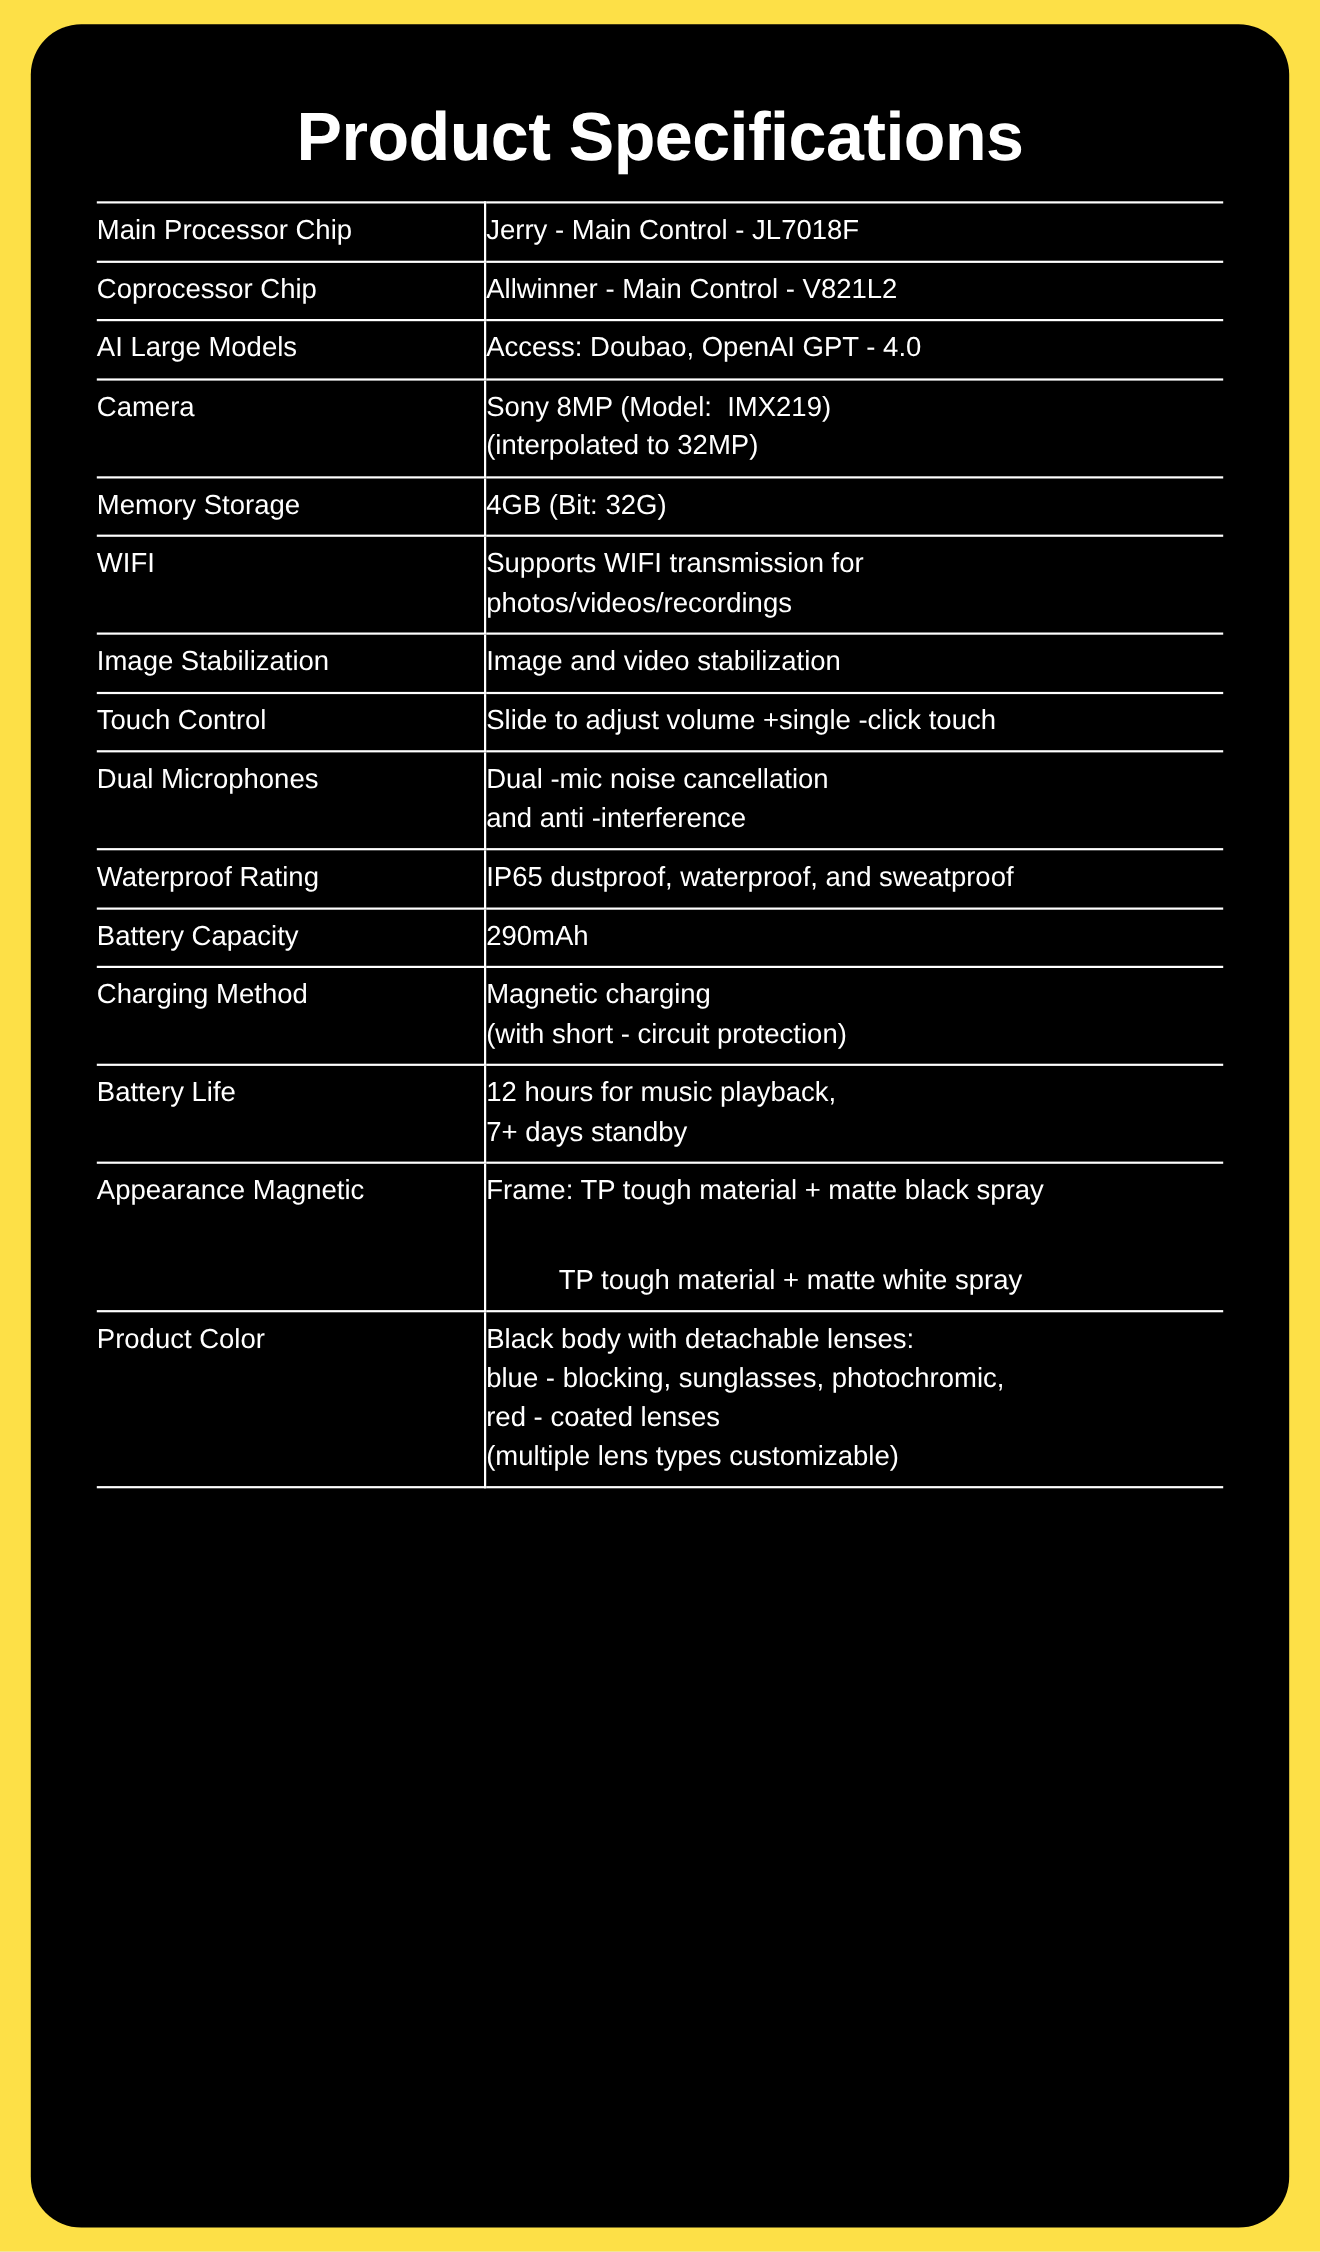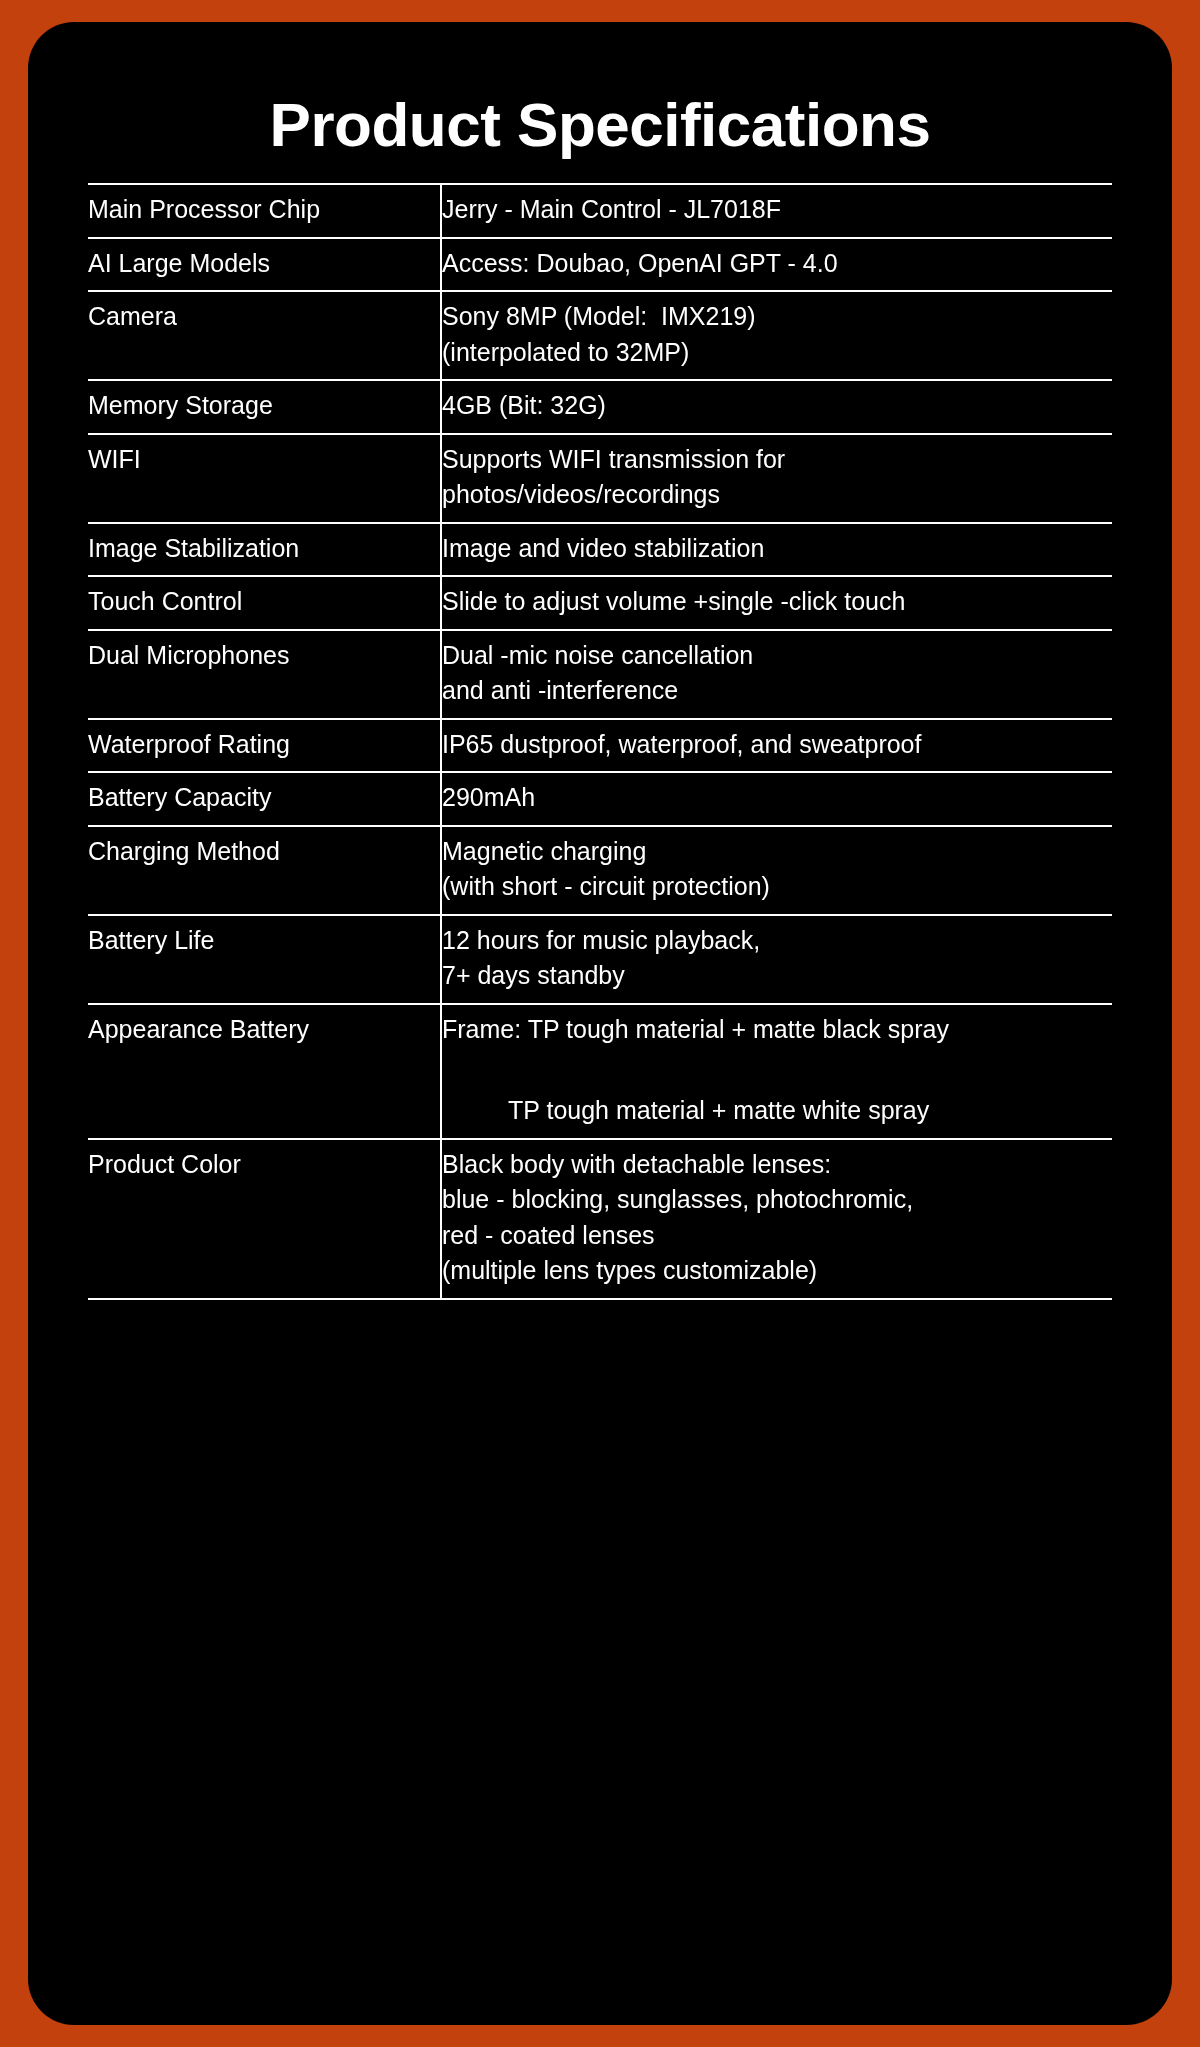--- a/index.html
+++ b/index.html
@@ -10,21 +10,21 @@
   body {
     width: 1200px;
     height: 2047px;
     font-family: "Liberation Sans", sans-serif;
     overflow: hidden;
   }
   .page {
     position: relative;
     width: 1200px;
     height: 2047px;
-    background: #c2410c;
+    background: #fde047;
     box-sizing: border-box;
     padding: 22px 28px;
   }
   .card {
     position: relative;
     width: 100%;
     height: 100%;
     background: #000000;
     border-radius: 46px;
     box-sizing: border-box;
@@ -86,20 +86,26 @@
     <h1 class="title">Product Specifications</h1>
     <table class="spec">
       <tbody>
           <tr>
             <td class="label">Main Processor Chip</td>
             <td class="value">
               <span class="val-line">Jerry - Main Control - JL7018F</span>
             </td>
           </tr>
           <tr>
+            <td class="label">Coprocessor Chip</td>
+            <td class="value">
+              <span class="val-line">Allwinner - Main Control - V821L2</span>
+            </td>
+          </tr>
+          <tr>
             <td class="label">AI Large Models</td>
             <td class="value">
               <span class="val-line">Access: Doubao, OpenAI GPT - 4.0</span>
             </td>
           </tr>
           <tr class="tall">
             <td class="label">Camera</td>
             <td class="value">
               <span class="val-line">Sony 8MP (Model:  IMX219)</span>
               <span class="val-line">(interpolated to 32MP)</span>
@@ -157,21 +163,21 @@
             </td>
           </tr>
           <tr class="tall">
             <td class="label">Battery Life</td>
             <td class="value">
               <span class="val-line">12 hours for music playback,</span>
               <span class="val-line">7+ days standby</span>
             </td>
           </tr>
           <tr class="tall">
-            <td class="label">Appearance Battery</td>
+            <td class="label">Appearance Magnetic</td>
             <td class="value">
               <span class="val-line">Frame: TP tough material + matte black spray</span>
               <span class="val-line indent">TP tough material + matte white spray</span>
             </td>
           </tr>
           <tr class="xtall">
             <td class="label">Product Color</td>
             <td class="value">
               <span class="val-line">Black body with detachable lenses:</span>
               <span class="val-line">blue - blocking, sunglasses, photochromic,</span>

